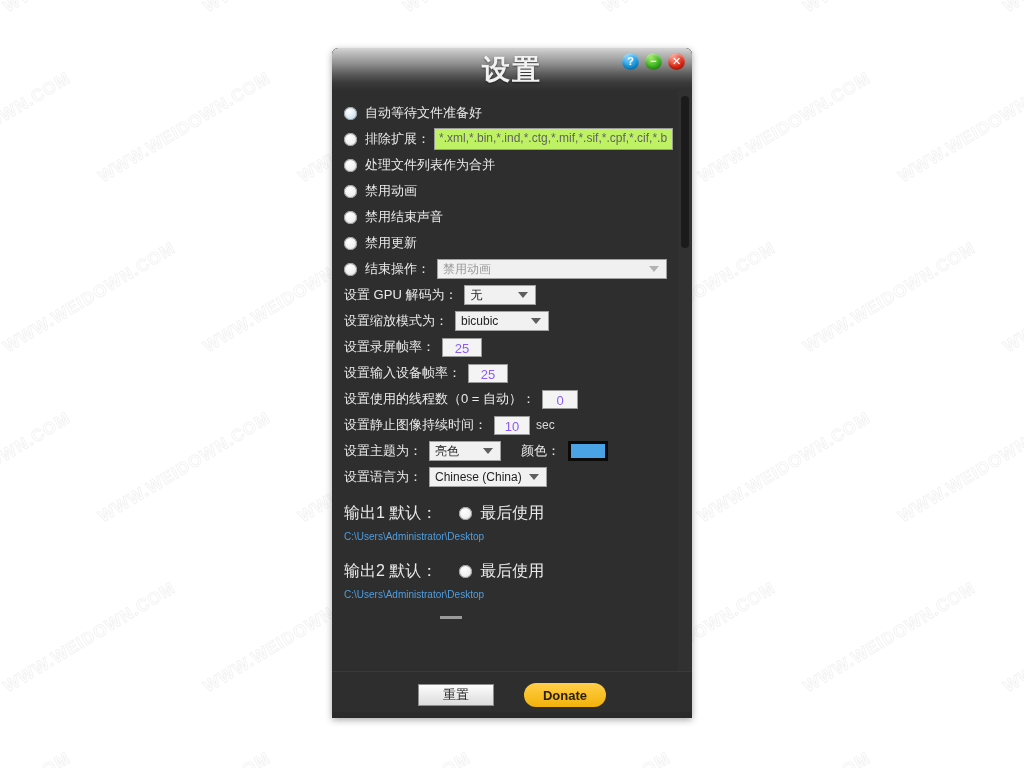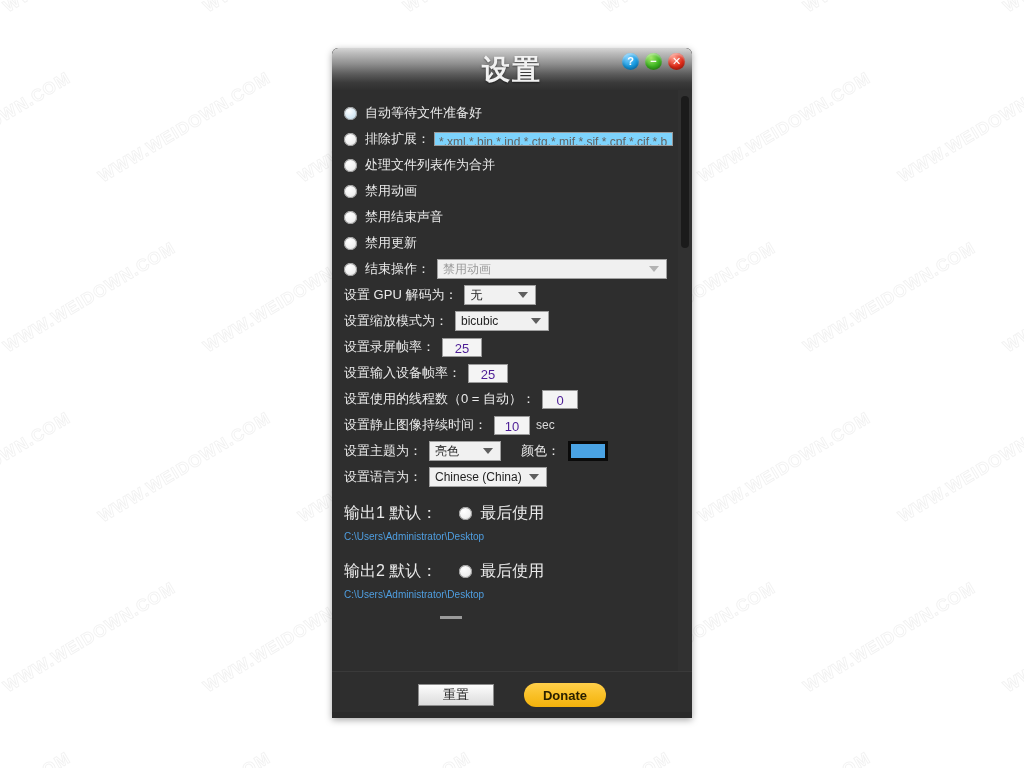--- a/index.html
+++ b/index.html
@@ -147,43 +147,43 @@
   }
   .radio.on {
     background: radial-gradient(circle at 38% 32%, #ffffff 0%, #dcecf6 48%, #b9d6e8 100%);
   }
 
   .lbl { color: #eaeaea; }
   .unit { color: #dcdcdc; margin-left: 6px; font-size: 12px; }
 
   
   .tinput {
-    background: #7dd3fc;
+    background: #bef264;
     border: 1px solid #9a9a9a;
-    height: 14px;
+    height: 22px;
     line-height: 18px;
     font-size: 12px;
     color: #3b3b3b;
     padding: 0 4px;
     font-family: "Liberation Sans", sans-serif;
     overflow: hidden;
     text-overflow: clip;
     white-space: nowrap;
     box-sizing: border-box;
   }
   .tinput.wide  { width: 232px; margin-left: 6px; }
   .tinput.excl  { width: 239px; margin-left: 4px; color: #636363; }
 
   .ninput {
     background: #f4f4f4;
     border: 1px solid #9a9a9a;
     height: 19px;
     line-height: 19px;
     font-size: 13px;
-    color: #4c1d95;
+    color: #8b5cf6;
     text-align: center;
     box-sizing: border-box;
     margin-left: 7px;
   }
   .ninput.w40 { width: 40px; }
   .ninput.w38 { width: 36px; }
 
   
   .sel {
     background: #f1f1f1;

